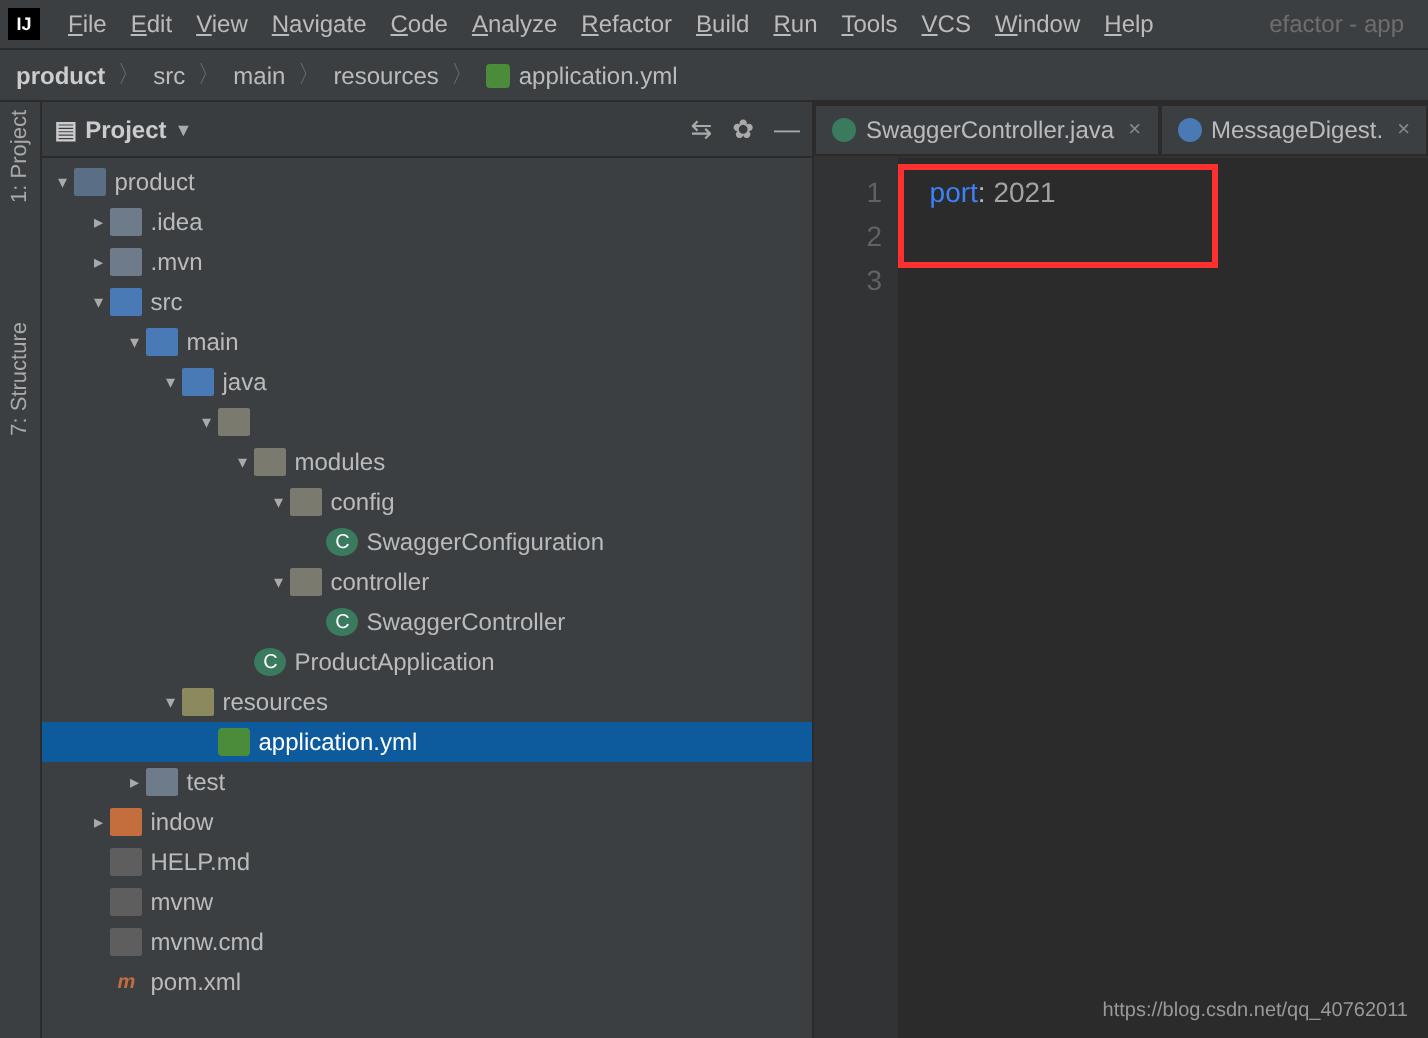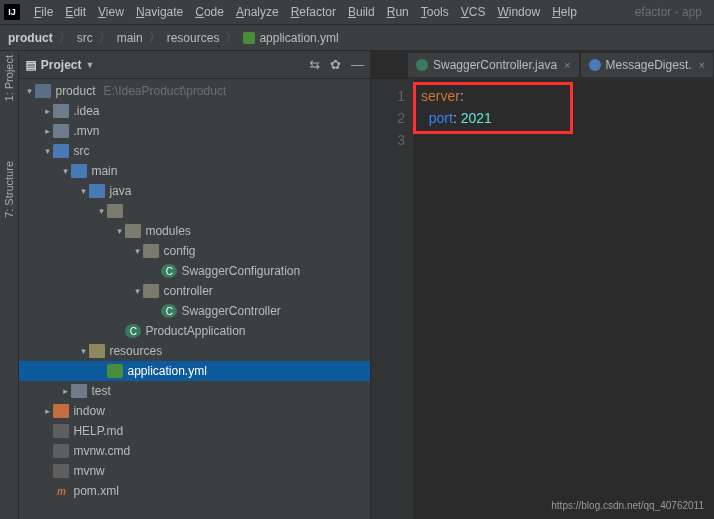--- a/index.html
+++ b/index.html
@@ -37,30 +37,30 @@
 .folder-icon.res { background: #8a8a5e; }
 .folder-icon.target { background: #c46e3e; }
 .class-icon { background: #3a7a5e; border-radius: 50%; color: #fff; }
 .yml-file-icon { background: #4a8c3a; border-radius: 2px; }
 .file-icon { background: #5e5e5e; border-radius: 1px; }
 .m-icon { color: #c46e3e; font-weight: bold; font-style: italic; }
 .tree-row .label { color: #bbb; }
 .tree-row.selected .label { color: #fff; }
 .tree-row .hint { color: #6e6e6e; margin-left: 8px; }
 .editor-area { flex: 1; background: #2b2b2b; display: flex; flex-direction: column; }
-.tabs { height: 28px; display: flex; align-items: center; border-bottom: 1px solid #323232; margin-left: 36px; }
+.tabs { height: 28px; display: flex; align-items: center; border-bottom: 1px solid #323232; }
 .tab { height: 26px; padding: 0 8px; display: flex; align-items: center; gap: 5px; background: #3c3f41; border: 1px solid #2b2b2b; cursor: pointer; font-size: 12px; }
 .tab .ticon { width: 12px; height: 12px; border-radius: 50%; }
 .tab .close { color: #888; font-size: 11px; margin-left: 2px; }
 .editor { flex: 1; display: flex; font-family: "Consolas", monospace; font-size: 14px; position: relative; }
 .gutter { width: 42px; background: #313335; color: #606366; text-align: right; padding: 6px 8px 0 0; line-height: 22px; }
 .code { padding: 6px 8px 0 8px; line-height: 22px; position: relative; }
 .code .kw { color: #cc7832; }
 .code .key { color: #3b82f6; }
-.code .val { color: #5eead4; }
+.code .val { color: #a3a3a3; }
 .highlight-box { position: absolute; border: 3px solid #ff3030; top: 3px; left: 0px; width: 160px; height: 52px; pointer-events: none; }
 .watermark { position: absolute; bottom: 8px; right: 10px; color: #999; font-size: 10px; font-family: Arial; }
 </style>
 </head>
 <body>
 
 <div class="menubar">
   <div class="ij-icon">IJ</div>
   <div id="menu-items" style="display: flex;">
       <span class="menu-item"><u>F</u>ile</span>
@@ -115,21 +115,20 @@
         <span>✿</span>
         <span>—</span>
       </div>
     </div>
     <div class="tree" id="tree">
         <div class="tree-row">
           <span class="indent" style="width: 0px;"></span>
           <span class="caret">▾</span>
           <span class="icon folder-icon module"></span>
           <span class="label">product</span>
-          <span class="hint">E:\IdeaProduct\product</span>
         </div>
         <div class="tree-row">
           <span class="indent" style="width: 18px;"></span>
           <span class="caret">▸</span>
           <span class="icon folder-icon"></span>
           <span class="label">.idea</span>
         </div>
         <div class="tree-row">
           <span class="indent" style="width: 18px;"></span>
           <span class="caret">▸</span>
@@ -222,27 +221,27 @@
         <div class="tree-row">
           <span class="indent" style="width: 18px;"></span>
           <span class="caret empty">▸</span>
           <span class="icon file-icon"></span>
           <span class="label">HELP.md</span>
         </div>
         <div class="tree-row">
           <span class="indent" style="width: 18px;"></span>
           <span class="caret empty">▸</span>
           <span class="icon file-icon"></span>
+          <span class="label">mvnw</span>
+        </div>
+        <div class="tree-row">
+          <span class="indent" style="width: 18px;"></span>
+          <span class="caret empty">▸</span>
+          <span class="icon file-icon"></span>
           <span class="label">mvnw.cmd</span>
-        </div>
-        <div class="tree-row">
-          <span class="indent" style="width: 18px;"></span>
-          <span class="caret empty">▸</span>
-          <span class="icon file-icon"></span>
-          <span class="label">mvnw</span>
         </div>
         <div class="tree-row">
           <span class="indent" style="width: 18px;"></span>
           <span class="caret empty">▸</span>
           <span class="icon m-icon">m</span>
           <span class="label">pom.xml</span>
         </div>
       </div>
   </div>
 
@@ -260,21 +259,20 @@
         </div>
       </div>
     <div class="editor">
       <div class="gutter">
         <div>1</div>
         <div>2</div>
         <div>3</div>
       </div>
       <div class="code">
         <div class="highlight-box"></div>
-        <div><span class="kw">server</span><span>:</span></div>
         <div>&nbsp;&nbsp;<span class="key">port</span><span>: </span><span class="val">2021</span></div>
         <div>&nbsp;</div>
       </div>
     </div>
   </div>
 </div>
 
 <div class="watermark">https://blog.csdn.net/qq_40762011</div>
 
 </body></html>

